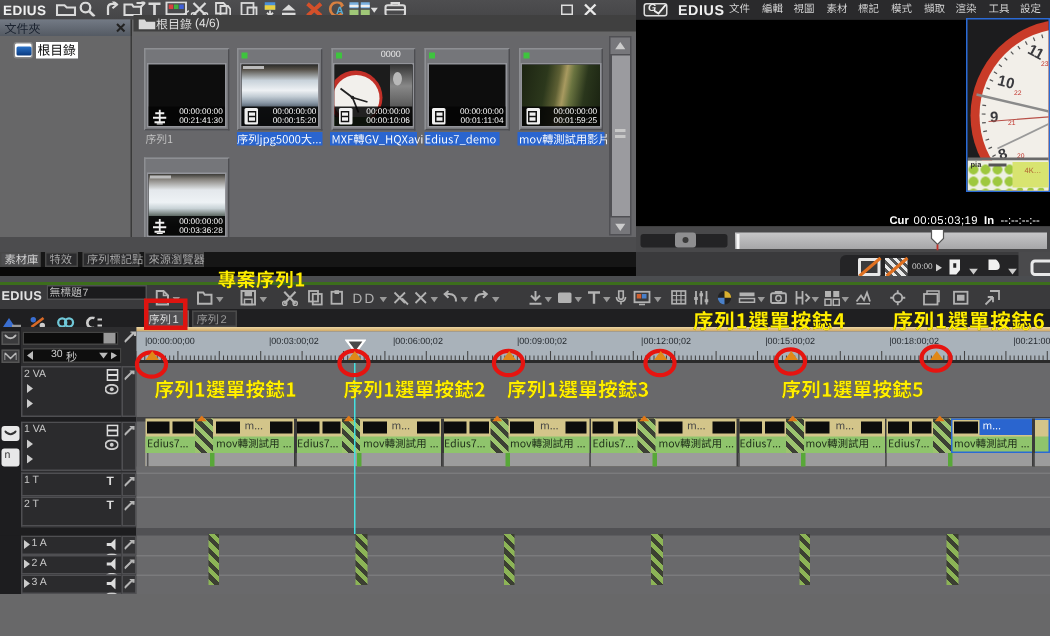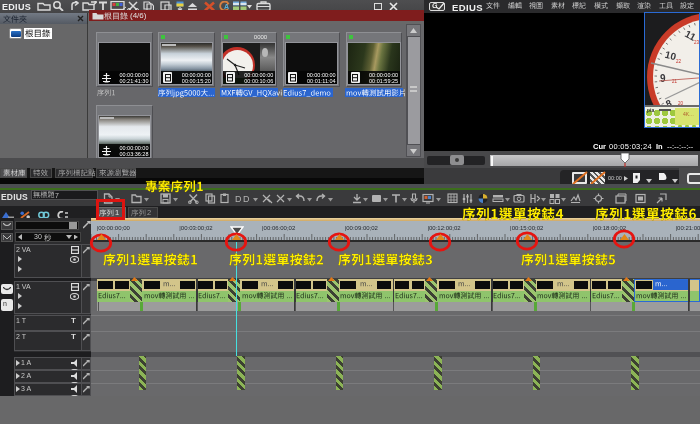--- a/index.html
+++ b/index.html
@@ -97,21 +97,21 @@
 </div>
 <div class="abs" style="left:0;top:24px;width:88px;height:134px;background:#676768;border-right:1px solid #3a3a3a"></div>
 <div class="abs" style="left:9px;top:28px;width:13px;height:11px;background:#fff;border:1px solid #888;border-radius:2px"></div>
 <div class="abs" style="left:10.5px;top:31px;width:10px;height:6px;background:linear-gradient(#2a72c8,#0a3a80);border-radius:1px"></div>
 <div class="abs" style="left:24px;top:28px;height:11px;background:#fff;width:28px"></div>
 <svg style="position:absolute;left:25.0px;top:29.0px;overflow:visible;" width="28" height="10" fill="#111">
     <use href="#gR6839" transform="translate(0.0,7.48) scale(0.008500,-0.008500)"></use>
     <use href="#gR76ee" transform="translate(8.5,7.48) scale(0.008500,-0.008500)"></use>
     <use href="#gR9304" transform="translate(17.0,7.48) scale(0.008500,-0.008500)"></use>
   </svg>
-<div class="abs" style="left:89px;top:10px;width:335px;height:11px;background:#7f1d1d">
+<div class="abs" style="left:89px;top:10px;width:335px;height:11px;background:#404040">
 <svg class="abs" style="left:3px;top:2px" width="12" height="8">
       <path d="M0.5 7.5 V1 H4.5 L5.5 2.5 H11.5 V7.5 Z" fill="#d8d8d8"></path>
     </svg>
 <svg style="position:absolute;left:15.0px;top:1.5px;overflow:visible;" width="26" height="9" fill="#e0e0e0">
       <use href="#gR6839" transform="translate(0.0,7.04) scale(0.008000,-0.008000)"></use>
       <use href="#gR76ee" transform="translate(8.0,7.04) scale(0.008000,-0.008000)"></use>
       <use href="#gR9304" transform="translate(16.0,7.04) scale(0.008000,-0.008000)"></use>
     </svg>
 <span class="abs" style="left:41px;top:1px;font-size:8px;color:#e0e0e0">(4/6)</span>
 </div>
@@ -401,21 +401,21 @@
 <div class="abs" style="left:0;top:92px;width:56px;height:1.5px;background:#6a6a6a"></div>
 <div class="abs" style="left:0;top:93.5px;width:56px;height:22.5px;background:#eef0e2"></div>
 <div class="abs" style="left:0;top:96px;width:32px;height:20px;background:radial-gradient(circle at 4px 4px,#9ec83e 3px,transparent 3.5px);background-size:8px 8px"></div>
 <div class="abs" style="left:32px;top:112px;width:24px;height:4px;background:radial-gradient(circle at 3px 2px,#9ec83e 2px,transparent 2.4px);background-size:7px 7px"></div>
 <div class="abs" style="left:30px;top:95px;width:26px;height:17px;background:#d8e470"></div>
 <span class="abs" style="left:38px;top:98px;font-size:5px;color:#b06030">4K…</span>
 <span class="abs" style="left:2px;top:94px;font-size:5px;font-weight:bold;color:#333">pia</span>
 <div class="abs" style="left:14px;top:96px;width:12px;height:1.5px;background:#555"></div>
 </div>
 <span class="abs" style="left:593px;top:141.5px;font-size:7.5px;font-weight:bold;color:#fff">Cur</span>
-<span class="abs" style="left:609px;top:141.5px;font-size:7.5px;color:#fff;letter-spacing:0.3px">00:05:03;24</span>
+<span class="abs" style="left:609px;top:141.5px;font-size:7.5px;color:#fff;letter-spacing:0.3px">00:05:03;19</span>
 <span class="abs" style="left:656px;top:141.5px;font-size:7.5px;font-weight:bold;color:#fff">In</span>
 <span class="abs" style="left:667px;top:141.5px;font-size:7.5px;color:#fff">--:--:--:--</span>
 <div class="abs" style="left:424px;top:151px;width:276px;height:17px;background:#48484a">
 <div class="abs" style="left:3px;top:5px;width:58px;height:9px;background:#232325;border-radius:2px"></div>
 <div class="abs" style="left:26px;top:4px;width:14px;height:10px;background:#8e8e90;border-radius:2px"></div>
 <div class="abs" style="left:31px;top:7px;width:4px;height:4px;background:#3a3a3a;border-radius:50%"></div>
 <div class="abs" style="left:66px;top:4px;width:208px;height:11px;background:linear-gradient(#c6c6c8,#a6a6a8)"></div>
 <div class="abs" style="left:67px;top:4.5px;width:2px;height:10px;background:#f8f8f8"></div>
 <svg class="abs" style="left:196px;top:1px" width="10" height="15">
       <path d="M1 1 H9 V7 L5 11 L1 7 Z" fill="#fff" stroke="#555" stroke-width="0.8"></path>

